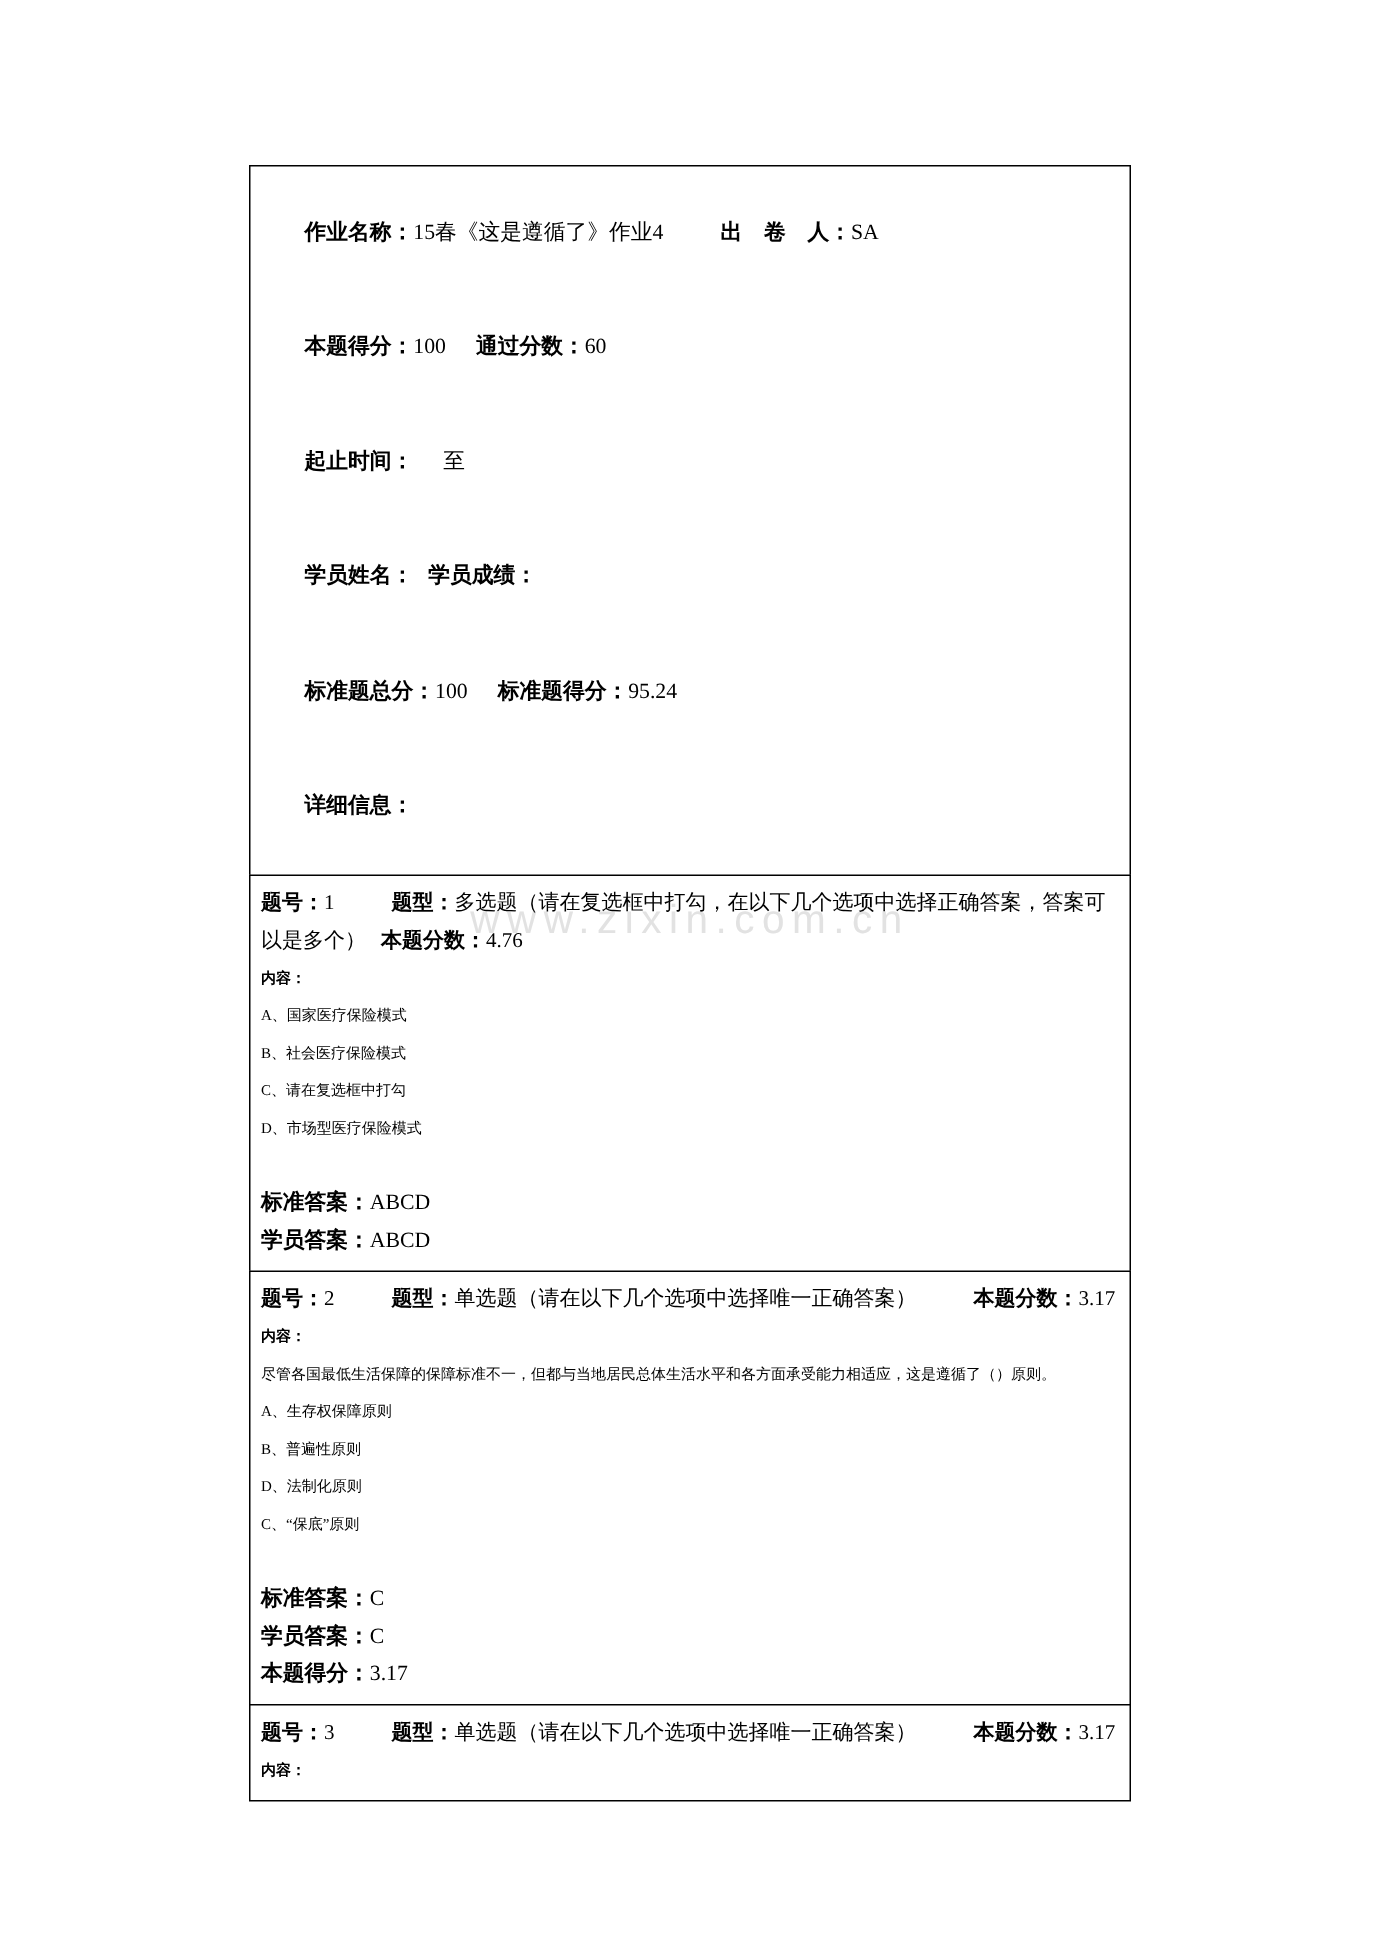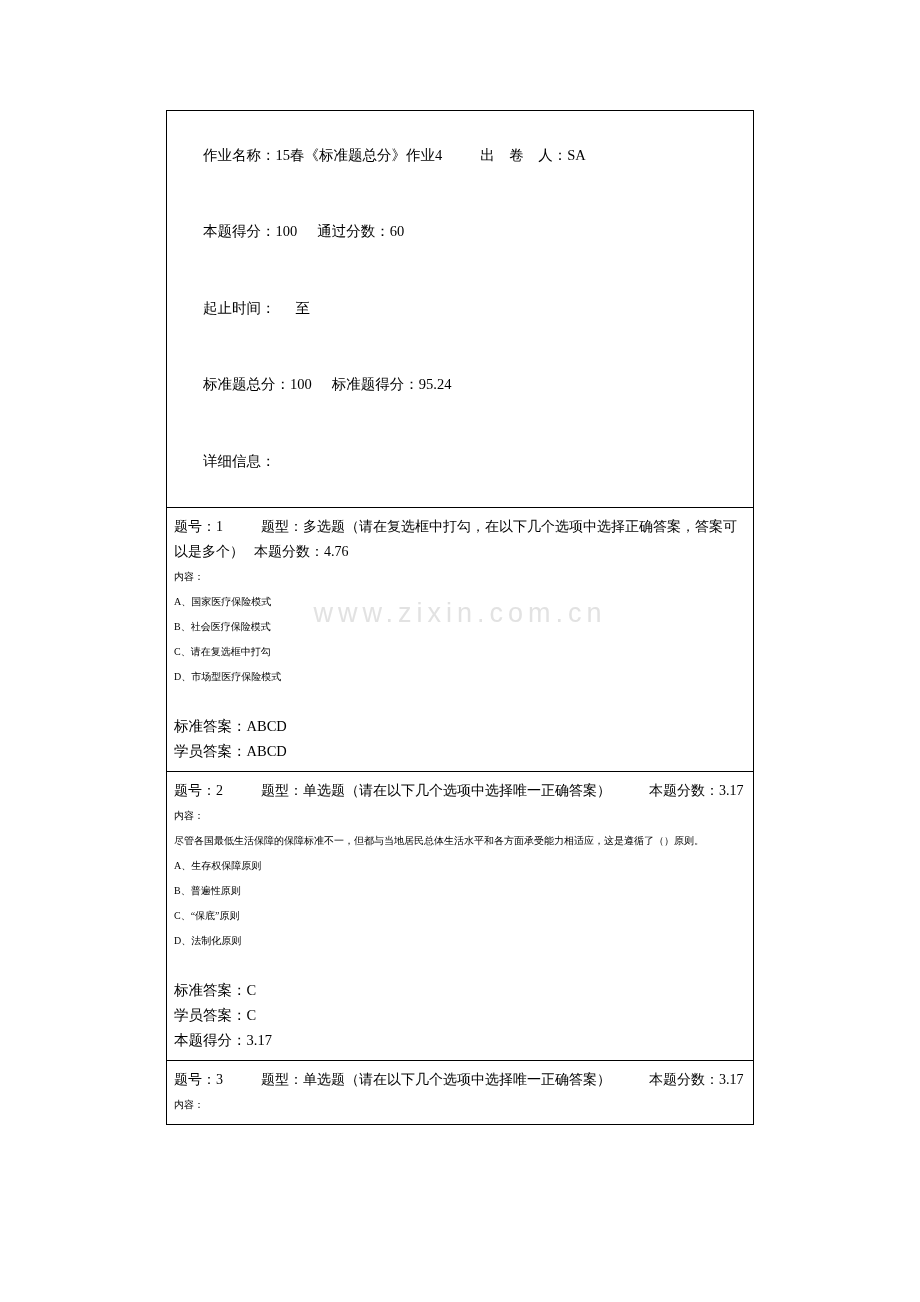--- a/index.html
+++ b/index.html
@@ -56,21 +56,21 @@
   .block.last {
     border-bottom: 1px solid #000000;
   }
 
   .line {
     font-size: 14.5px;
     line-height: 25px;
     white-space: pre-wrap;
   }
   .b {
-    font-weight: normal;
+    font-weight: bold;
   }
   .spacer {
     height: 25px;
   }
 
   
   .header .line {
     line-height: 25.5px;
   }
 
@@ -103,27 +103,30 @@
 <body>
 
 <div class="page">
 
   <div class="watermark">www.zixin.com.cn</div>
 
   <div class="doc">
 
     <div class="block header">
       <div class="line">
-        <span class="b">作业名称：</span><span>15春《标准题总分》作业4</span><span class="gap-wide"></span><span class="b">出　卷　人：</span><span>SA</span>
+        <span class="b">作业名称：</span><span>15春《这是遵循了》作业4</span><span class="gap-wide"></span><span class="b">出　卷　人：</span><span>SA</span>
       </div>
       <div class="line">
         <span class="b">本题得分：</span><span>100</span><span class="gap-mid"></span><span class="b">通过分数：</span><span>60</span>
       </div>
       <div class="line">
         <span class="b">起止时间：</span><span class="gap-mid"></span><span>至</span>
+      </div>
+      <div class="line">
+        <span class="b">学员姓名：</span><span class="gap-small"></span><span class="b">学员成绩：</span>
       </div>
       <div class="line">
         <span class="b">标准题总分：</span><span>100</span><span class="gap-mid"></span><span class="b">标准题得分：</span><span>95.24</span>
       </div>
       <div class="line">
         <span class="b">详细信息：</span>
       </div>
     </div>
 
     <div class="block">
@@ -145,22 +148,22 @@
     </div>
 
     <div class="block">
       <div class="q-head">
         <span class="b">题号：</span><span>2</span><span class="gap-wide"></span><span class="b">题型：</span><span>单选题（请在以下几个选项中选择唯一正确答案）</span><span class="gap-wide"></span><span class="b">本题分数：</span><span>3.17</span>
       </div>
       <div class="q-body b">内容：</div>
       <div class="q-body">尽管各国最低生活保障的保障标准不一，但都与当地居民总体生活水平和各方面承受能力相适应，这是遵循了（）原则。</div>
       <div class="q-body">A、生存权保障原则</div>
       <div class="q-body">B、普遍性原则</div>
+      <div class="q-body">D、法制化原则</div>
       <div class="q-body">C、“保底”原则</div>
-      <div class="q-body">D、法制化原则</div>
       <div class="spacer"></div>
       <div class="tail">
         <span class="b">标准答案：</span><span>C</span>
       </div>
       <div class="tail">
         <span class="b">学员答案：</span><span>C</span>
       </div>
       <div class="tail">
         <span class="b">本题得分：</span><span>3.17</span>
       </div>

